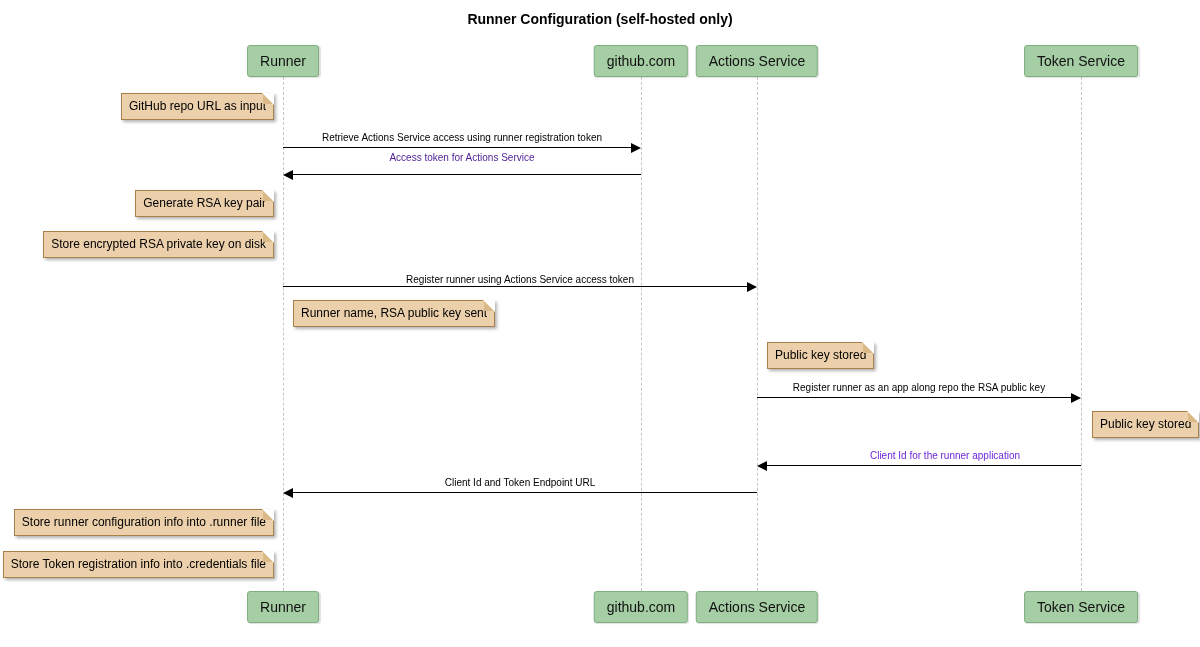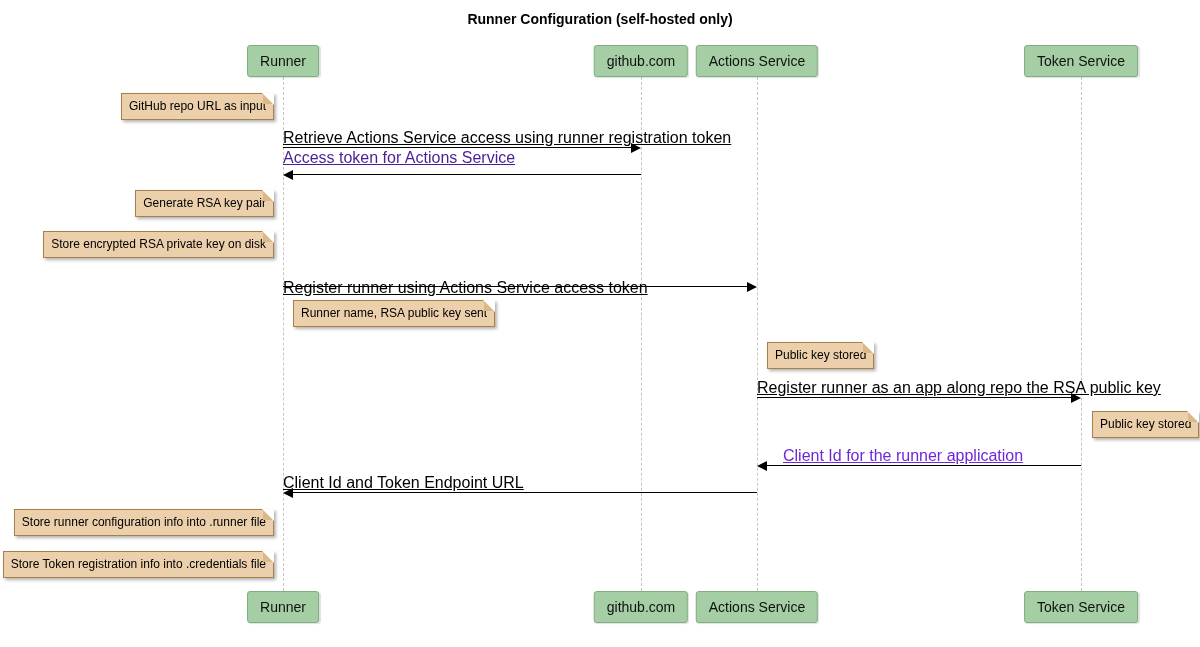--- a/index.html
+++ b/index.html
@@ -56,25 +56,25 @@
   }
   .msg-head.dir-left {
     border-right: 10px solid #000000;
     border-top: 5px solid transparent;
     border-bottom: 5px solid transparent;
   }
   .msg-label {
     position: absolute;
     height: 15px;
     line-height: 15px;
-    font-size: 16px;
+    font-size: 10px;
     color: #000000;
+    text-align: center;
     white-space: nowrap;
     overflow: visible;
-    text-decoration: underline;
   }
   .note {
     position: absolute;
     background: #ecd0ac;
     border: 1px solid #a8804a;
     padding: 5px 7px;
     font-size: 12px;
     line-height: 15px;
     color: #000000;
     white-space: nowrap;
@@ -115,21 +115,21 @@
     <div class="pbox" style="background: rgb(165, 206, 165); border-color: rgb(127, 174, 127); left: 283px; top: 591px; height: 32px;">Runner</div>
     <div class="pbox" style="background: rgb(165, 206, 165); border-color: rgb(127, 174, 127); left: 641px; top: 591px; height: 32px;">github.com</div>
     <div class="pbox" style="background: rgb(165, 206, 165); border-color: rgb(127, 174, 127); left: 757px; top: 591px; height: 32px;">Actions Service</div>
     <div class="pbox" style="background: rgb(165, 206, 165); border-color: rgb(127, 174, 127); left: 1081px; top: 591px; height: 32px;">Token Service</div>
     <div class="msg-label" style="left: 283px; width: 358px; top: 130px; color: rgb(0, 0, 0);">Retrieve Actions Service access using runner registration token</div>
     <div class="msg-line" style="border-top-color: rgb(0, 0, 0); top: 147px; left: 283px; width: 349px;"></div>
     <div class="msg-head dir-right" style="top: 143px; left: 631px; border-left-color: rgb(0, 0, 0);"></div>
     <div class="msg-label" style="left: 283px; width: 358px; top: 150px; color: #4c1d95;">Access token for Actions Service</div>
     <div class="msg-line" style="border-top-color: rgb(0, 0, 0); top: 174px; left: 292px; width: 349px;"></div>
     <div class="msg-head dir-left" style="top: 170px; left: 283px; border-right-color: rgb(0, 0, 0);"></div>
-    <div class="msg-label" style="left: 283px; width: 474px; top: 280px; color: rgb(0, 0, 0);">Register runner using Actions Service access token</div>
+    <div class="msg-label" style="left: 283px; width: 474px; top: 272px; color: rgb(0, 0, 0);">Register runner using Actions Service access token</div>
     <div class="msg-line" style="border-top-color: rgb(0, 0, 0); top: 286px; left: 283px; width: 465px;"></div>
     <div class="msg-head dir-right" style="top: 282px; left: 747px; border-left-color: rgb(0, 0, 0);"></div>
     <div class="msg-label" style="left: 757px; width: 324px; top: 380px; color: rgb(0, 0, 0);">Register runner as an app along repo the RSA public key</div>
     <div class="msg-line" style="border-top-color: rgb(0, 0, 0); top: 397px; left: 757px; width: 315px;"></div>
     <div class="msg-head dir-right" style="top: 393px; left: 1071px; border-left-color: rgb(0, 0, 0);"></div>
     <div class="msg-label" style="left: 783px; width: 324px; top: 448px; color: #6d28d9;">Client Id for the runner application</div>
     <div class="msg-line" style="border-top-color: rgb(0, 0, 0); top: 465px; left: 766px; width: 315px;"></div>
     <div class="msg-head dir-left" style="top: 461px; left: 757px; border-right-color: rgb(0, 0, 0);"></div>
     <div class="msg-label" style="left: 283px; width: 474px; top: 475px; color: rgb(0, 0, 0);">Client Id and Token Endpoint URL</div>
     <div class="msg-line" style="border-top-color: rgb(0, 0, 0); top: 492px; left: 292px; width: 465px;"></div>

